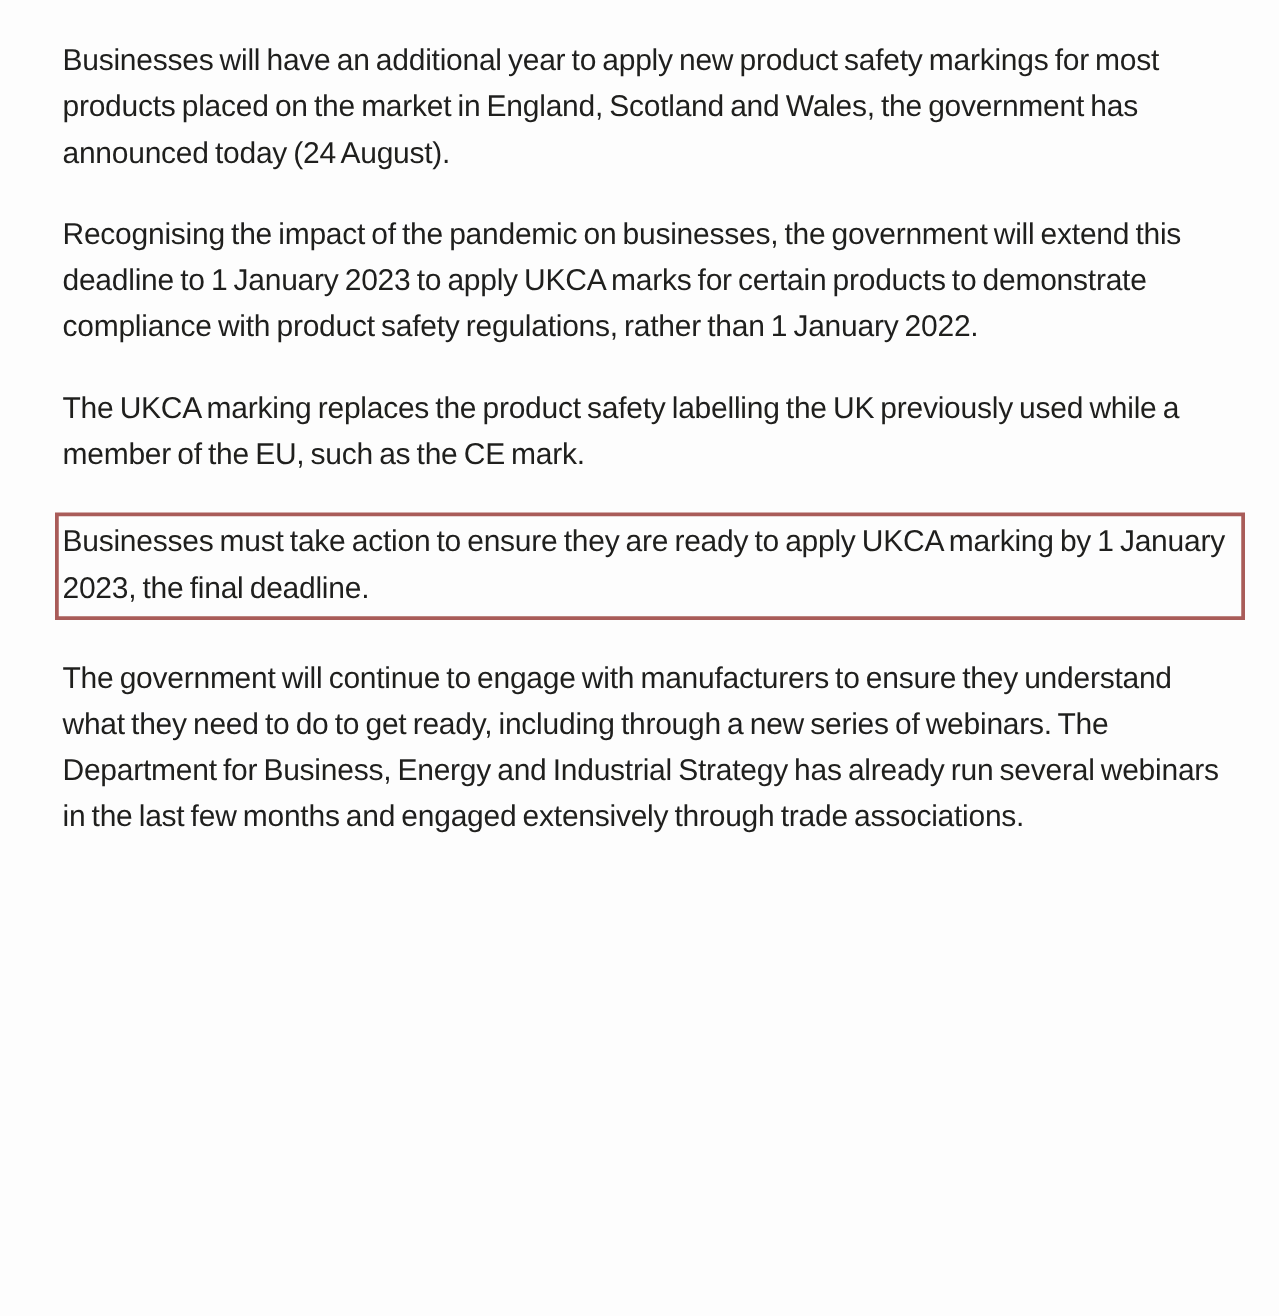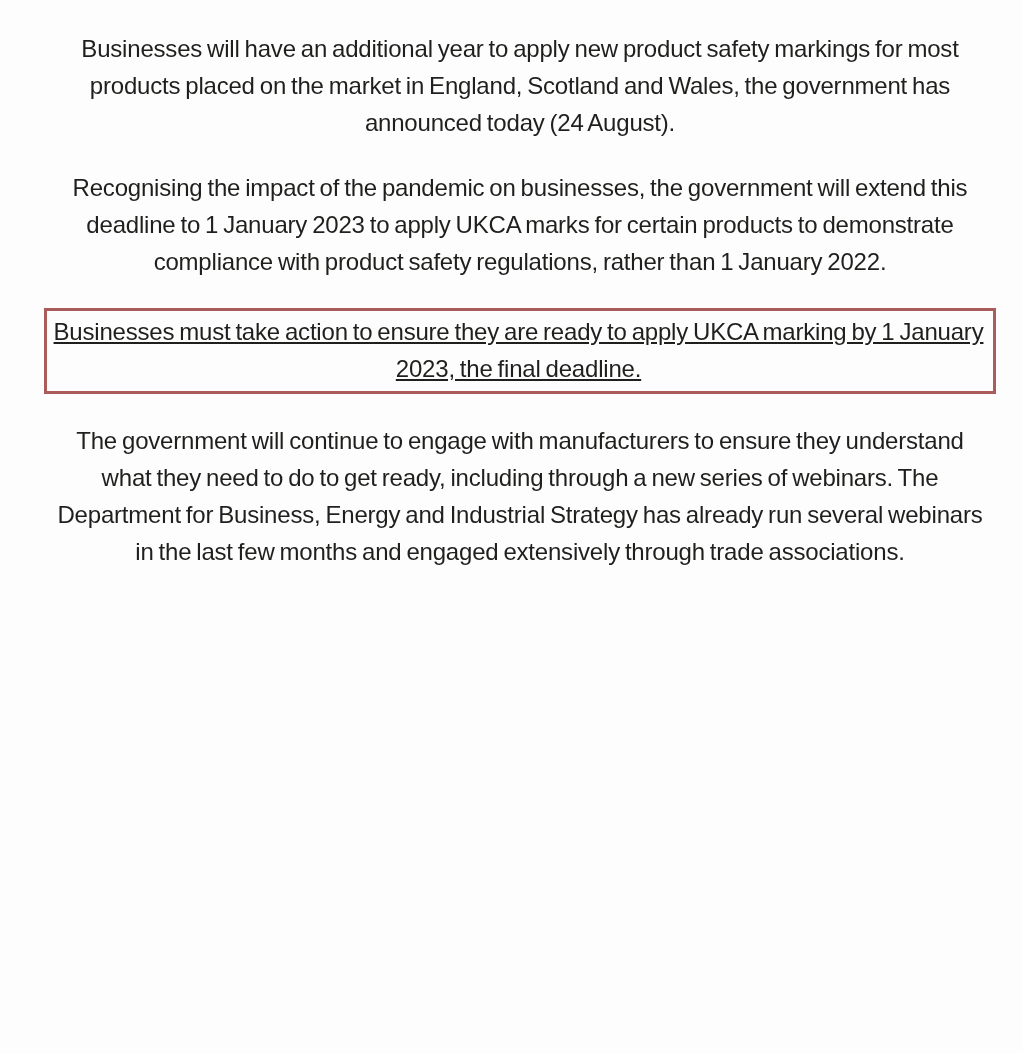--- a/index.html
+++ b/index.html
@@ -13,21 +13,20 @@
     margin: 0;
     padding: 0;
     background: var(--bg);
   }
   .page {
     width: 1023px;
     height: 1053px;
     padding: 30px 33px 0 50px;
     overflow: hidden;
     background: var(--bg);
-    text-align: center;
   }
   .article {
     width: 940px;
     font-family: "Liberation Sans", sans-serif;
     font-size: 24px;
     line-height: 37px;
     letter-spacing: -0.2px;
     word-spacing: -1.5px;
     color: var(--text);
   }
@@ -41,34 +40,34 @@
     text-underline-offset: 4px;
     text-decoration-thickness: 1.5px;
     cursor: pointer;
   }
   .highlight-box {
     border: 3px solid var(--hl);
     margin-left: -6px !important;
     margin-top: -6px;
     padding: 2px 6px 4px 3px;
     width: calc(100% + 12px);
-    text-decoration: underline;
   }
 </style>
 </head>
 <body>
 
 <main class="page">
   <article class="article">
 
     <p>Businesses will have an additional year to apply new product safety markings for most products placed on the market in England, Scotland and Wales, the government has announced today (24 August).</p>
 
 
     <p>Recognising the impact of the pandemic on businesses, the government will extend this deadline to 1 January 2023 to apply UKCA marks for certain products to demonstrate compliance with product safety regulations, rather than 1 January 2022.</p>
 
+    <p>The UKCA marking replaces the product safety labelling the UK previously used while a member of the EU, such as the CE mark.</p>
 
 
     <p class="highlight-box">Businesses must take action to ensure they are ready to apply UKCA marking by 1 January 2023, the final deadline.</p>
 
     <p>The government will continue to engage with manufacturers to ensure they understand what they need to do to get ready, including through a new series of webinars. The Department for Business, Energy and Industrial Strategy has already run several webinars in the last few months and engaged extensively through trade associations.</p>
 
   </article>
 </main>
 
 </body></html>

